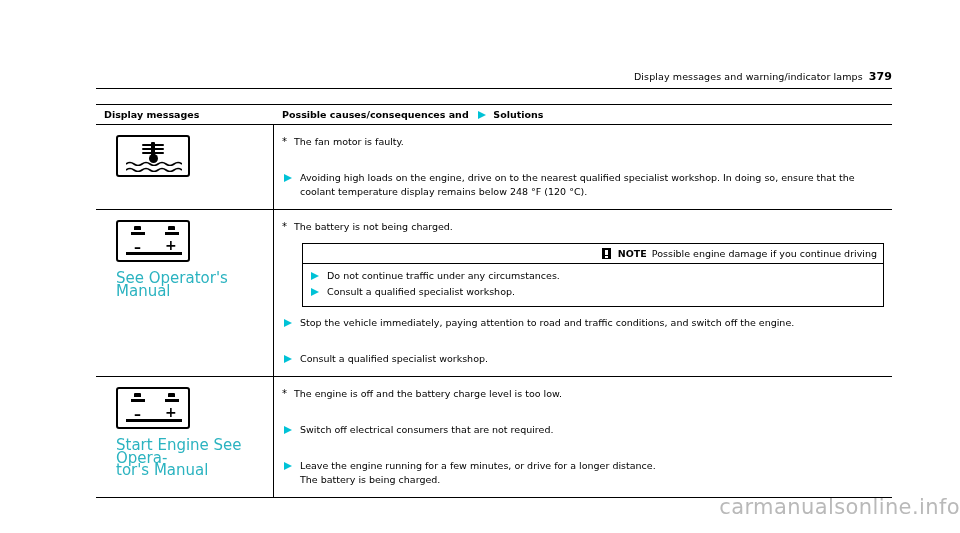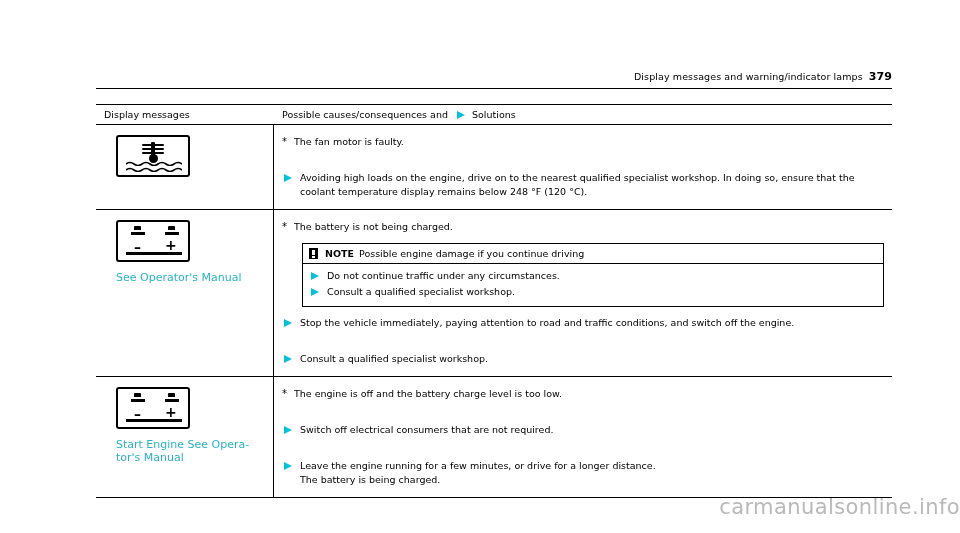--- a/index.html
+++ b/index.html
@@ -63,21 +63,21 @@
     box-sizing: border-box;
   }
   .thead {
     display: flex;
     border-bottom: 1px solid #000;
     background: #fff;
     height: 19px;
   }
   .th {
     font-size: 9.5px;
-    font-weight: normal;
+    font-weight: bold;
     padding: 4px 6px 0 8px;
     box-sizing: border-box;
   }
   .col1 { width: 178px; flex: 0 0 178px; }
   .col2 { flex: 1 1 auto; }
 
   .row {
     display: flex;
     border-bottom: 1px solid #000;
   }
@@ -105,21 +105,21 @@
     width: 74px;
     height: 42px;
     border: 2px solid #000;
     border-radius: 3px;
     position: relative;
     box-sizing: border-box;
     background: #fff;
   }
   .caption {
     color: #2bb3c0;
-    font-size: 11px;
+    font-size: 15px;
     margin-left: 20px;
     margin-top: 10px;
     line-height: 12.5px;
     max-width: 140px;
   }
 
   
   .cool-stem {
     position: absolute;
     left: 50%;
@@ -244,20 +244,21 @@
     margin: 9px 0 0 20px;
     padding: 0;
     box-sizing: border-box;
   }
   .note-head {
     display: flex;
     align-items: center;
     border-bottom: 1px solid #000;
     padding: 4px 6px 4px 6px;
     font-size: 9.5px;
+    justify-content: flex-end;
   }
   .note-icon {
     width: 9px;
     height: 11px;
     background: #000;
     margin-right: 7px;
     position: relative;
     flex: 0 0 9px;
   }
   .note-icon::after {

